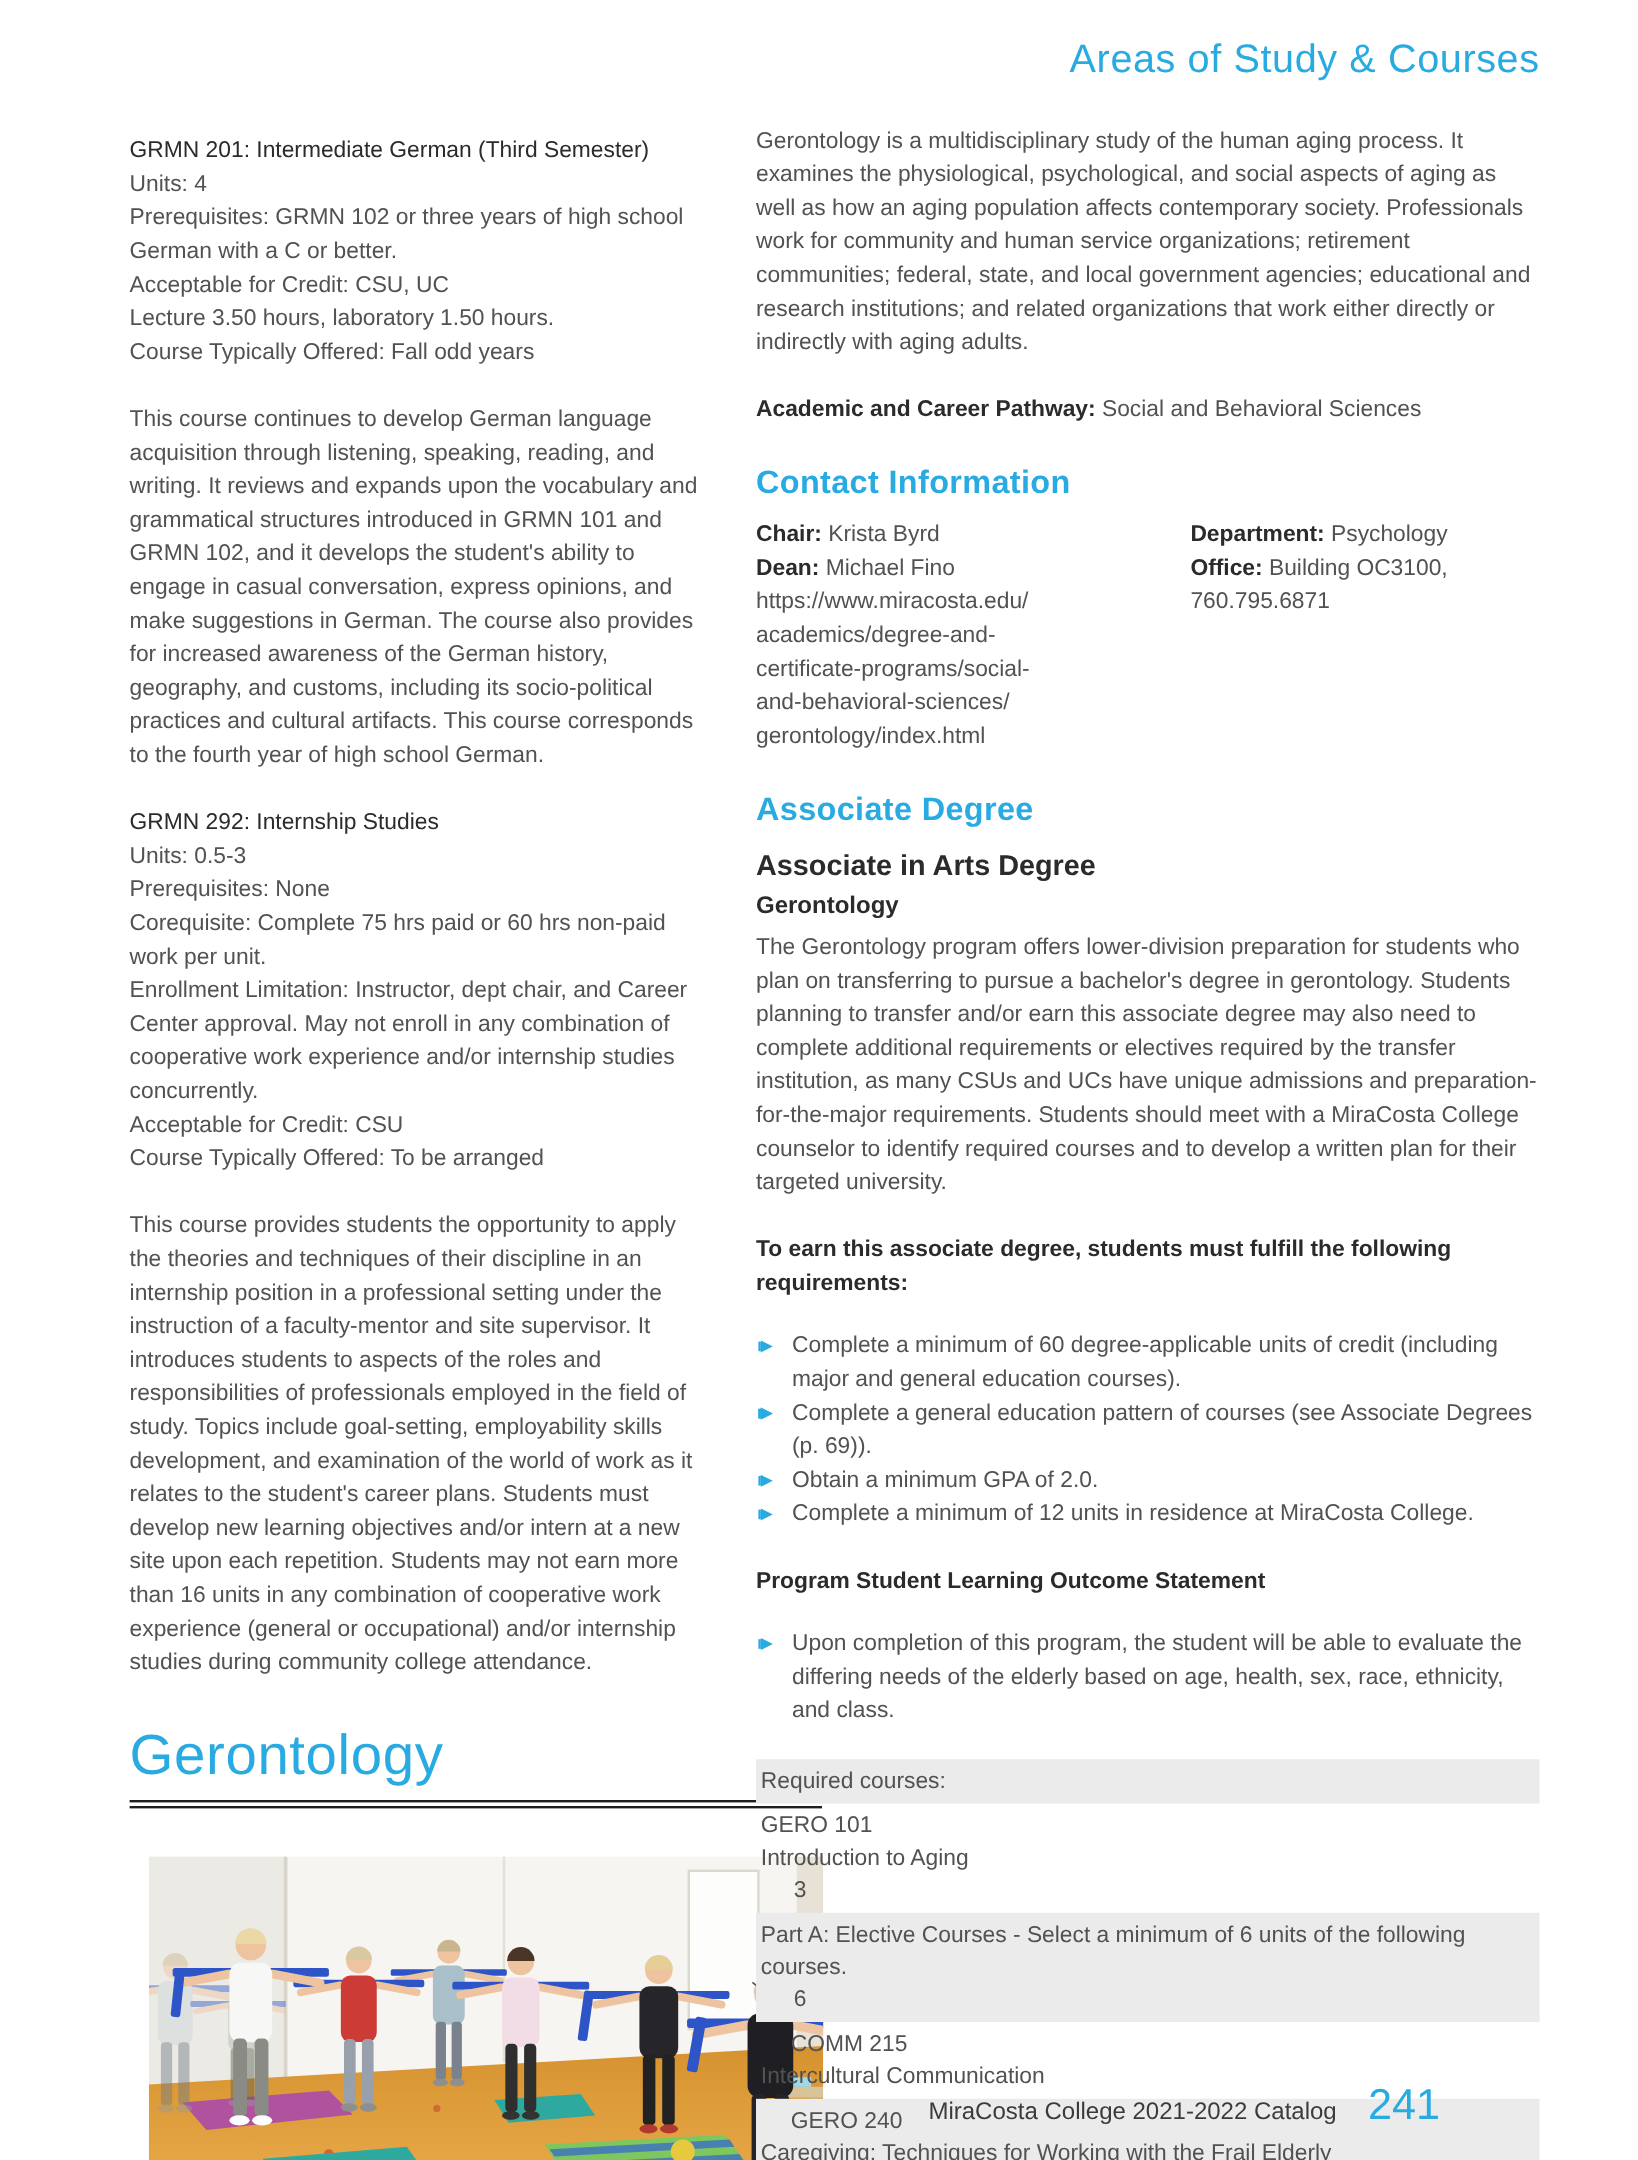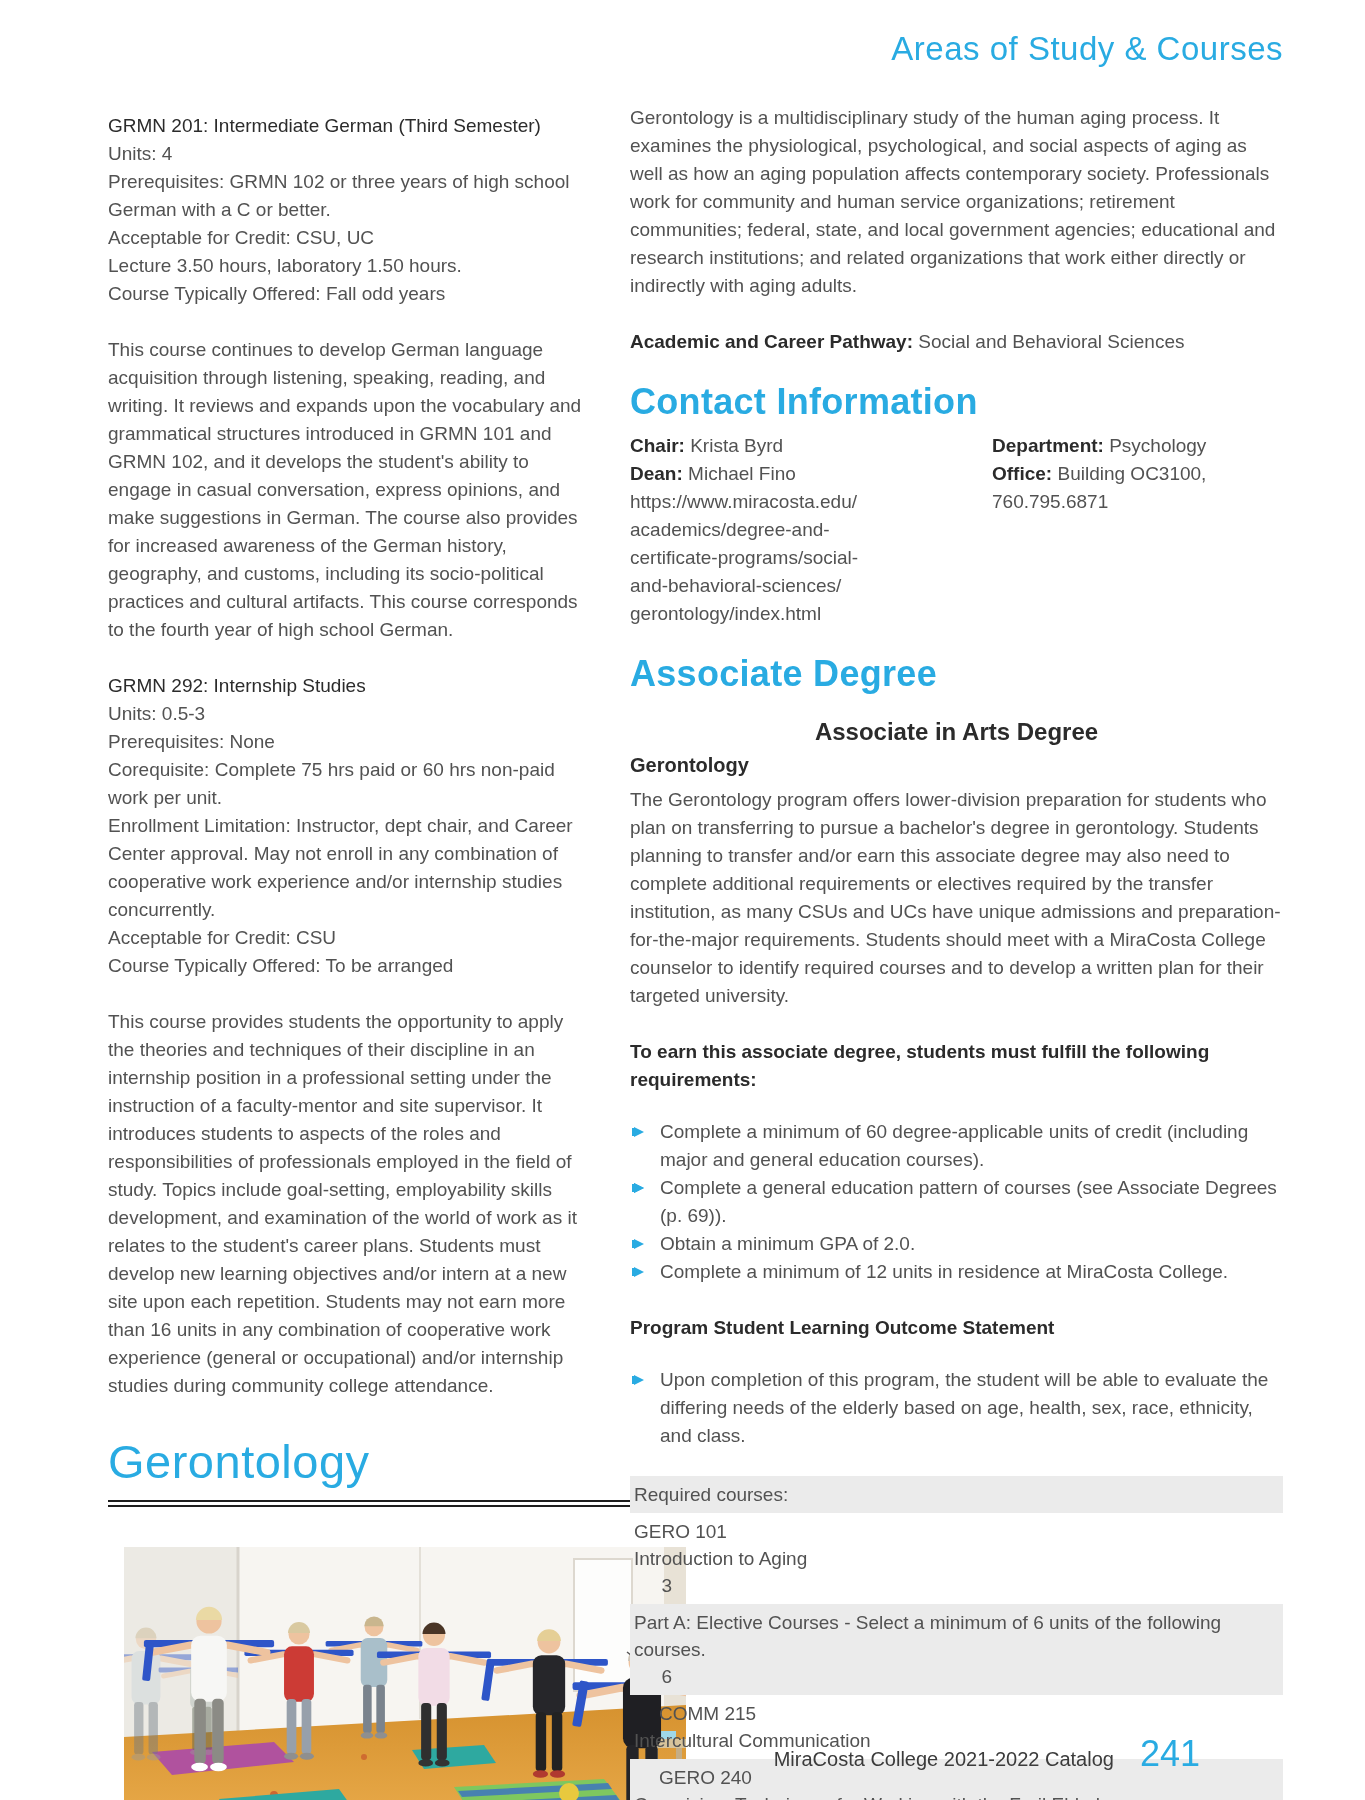--- a/index.html
+++ b/index.html
@@ -16,23 +16,23 @@
   .course-title{font-size:19px;line-height:28px;font-weight:400;color:#2b2b2b;margin:0;}
   .course-sec + .course-sec{margin-top:28px;}
   .detail{line-height:28px;}
   b,.bold{font-weight:700;color:#2b2b2b;}
   
   .big-heading{margin:36px 0 0 0;font-size:47px;line-height:52px;font-weight:400;
                color:#29abe2;letter-spacing:0.5px;}
   .double-rule{width:577px;height:3px;border-top:2px solid #1e1e1e;border-bottom:2px solid #1e1e1e;margin-top:12px;}
   .photo{margin-top:40px;margin-left:16px;width:562px;height:363px;}
   
-  .blue-heading{font-size:36px;line-height:32px;font-weight:700;color:#29abe2;
+  .blue-heading{font-size:27px;line-height:32px;font-weight:700;color:#29abe2;
                 margin:30px 0 0 0;letter-spacing:0.3px;}
-  .sub-heading{font-size:24px;line-height:28px;font-weight:700;color:#2b2b2b;margin:28px 0 0 0;text-align:center;}
+  .sub-heading{font-size:24px;line-height:28px;font-weight:700;color:#2b2b2b;margin:18px 0 0 0;}
   .prog-heading{font-size:20px;line-height:26px;font-weight:700;color:#2b2b2b;margin:6px 0 0 0;}
   .mini-heading{font-size:19px;line-height:28px;font-weight:700;color:#2b2b2b;margin:28px 0 0 0;}
   .bold-intro{font-weight:700;color:#2b2b2b;margin-top:28px;}
   
   .contact{display:flex;margin-top:14px;}
   .contact .c1{width:362px;flex:none;}
   .contact .c2{flex:1;}
   
   .req-list{list-style:none;margin:24px 0 0 0;padding:0 0 0 30px;}
   .req-list li{position:relative;margin:0;}

